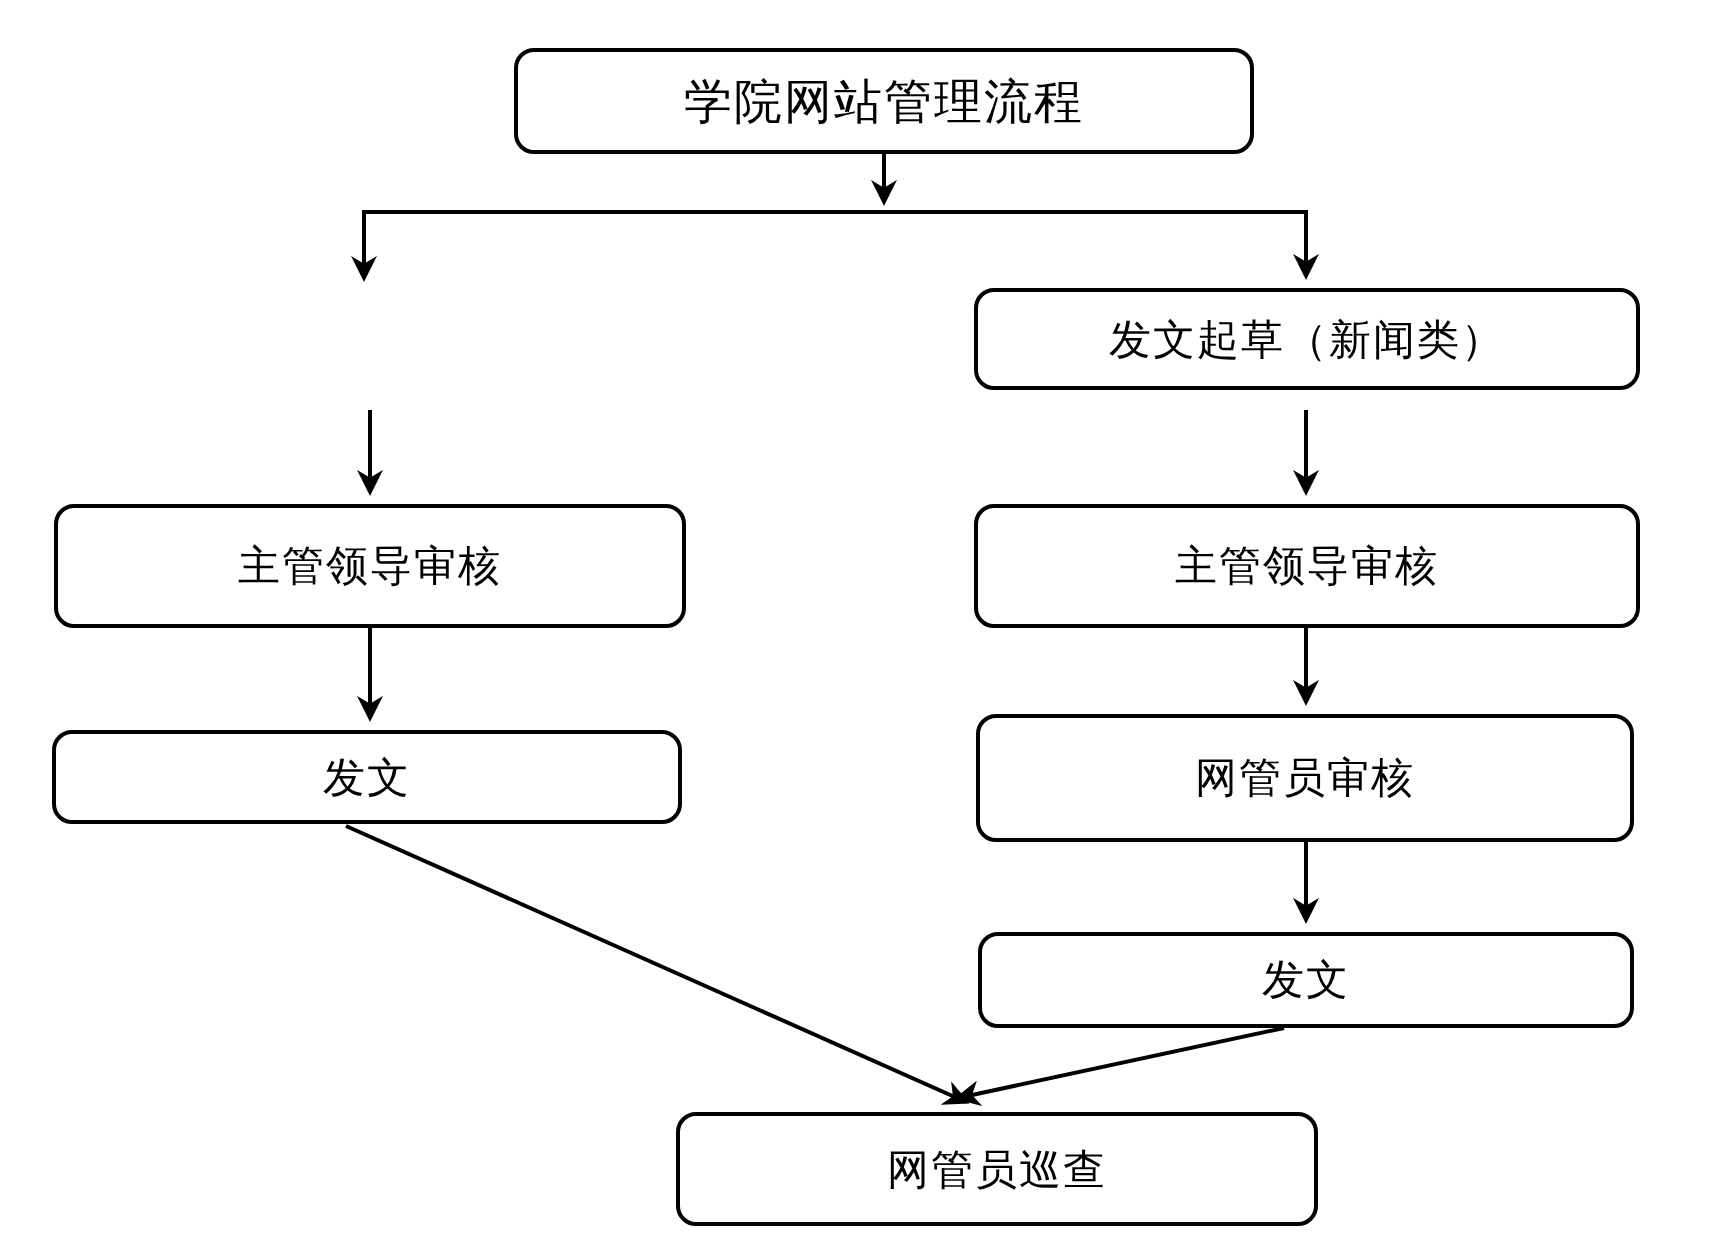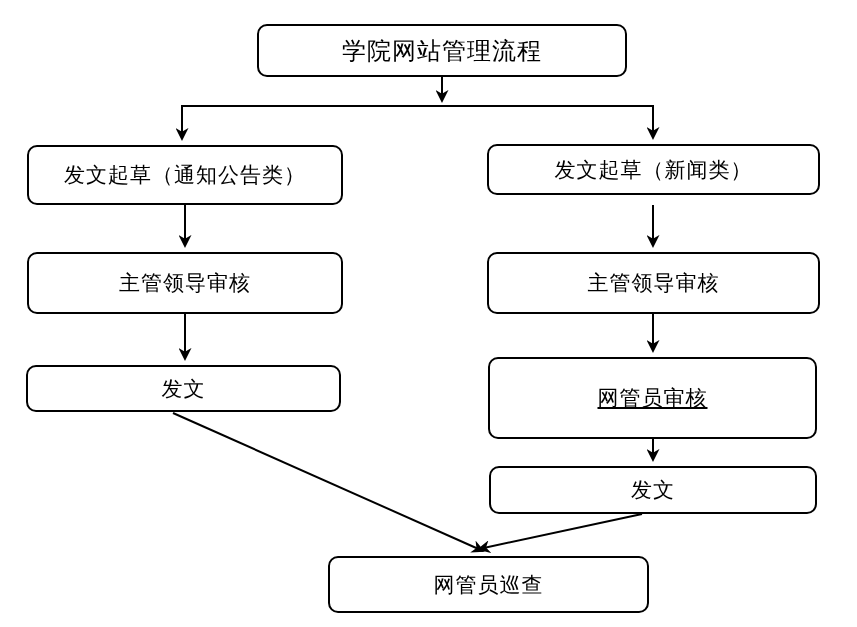--- a/index.html
+++ b/index.html
@@ -41,23 +41,23 @@
   .node.title-node {
     font-size: 24px;
   }
   
   #node-title            { left: 257px; top: 24px;  width: 370px; height: 53px; }
   #node-draft-notice     { left: 27px;  top: 145px; width: 316px; height: 60px; }
   #node-leader-review-l  { left: 27px;  top: 252px; width: 316px; height: 62px; }
   #node-publish-left     { left: 26px;  top: 365px; width: 315px; height: 47px; }
   #node-draft-news       { left: 487px; top: 144px; width: 333px; height: 51px; }
   #node-leader-review-r  { left: 487px; top: 252px; width: 333px; height: 62px; }
-  #node-webadmin-review  { left: 488px; top: 357px; width: 329px; height: 82px; text-decoration: underline; }
+  #node-webadmin-review  { left: 488px; top: 357px; width: 329px; height: 64px; }
   #node-publish-right    { left: 489px; top: 466px; width: 328px; height: 48px; }
-  #node-webadmin-patrol  { left: 328px; top: 556px; width: 321px; height: 57px; }
+  #node-webadmin-patrol  { left: 338px; top: 556px; width: 321px; height: 57px; }
 </style>
 </head>
 <body>
 
 <div class="canvas">
 
   <svg class="connectors" viewBox="0 0 857 627" xmlns="http://www.w3.org/2000/svg">
     <defs>
       <marker id="arrowhead" viewBox="0 0 10 10" refX="8.5" refY="5" markerWidth="6.5" markerHeight="6.5" orient="auto-start-reverse">
         <path d="M0,0 L10,5 L0,10 L3,5 Z" fill="#000000"></path>
@@ -80,23 +80,20 @@
     <line x1="653" y1="421" x2="653" y2="460" stroke="#000000" stroke-width="2" marker-end="url(#arrowhead)"></line>
 
     <line x1="173" y1="413" x2="483" y2="551" stroke="#000000" stroke-width="2" marker-end="url(#arrowhead)"></line>
     <line x1="642" y1="514" x2="479" y2="549" stroke="#000000" stroke-width="2" marker-end="url(#arrowhead)"></line>
   </svg>
 
   <div class="node title-node" id="node-title">
     <span>学院网站管理流程</span>
   </div>
 
-  <div class="node" id="node-draft-notice">
-    <span>发文起草（通知公告类）</span>
-  </div>
 
   <div class="node" id="node-leader-review-l">
     <span>主管领导审核</span>
   </div>
 
   <div class="node" id="node-publish-left">
     <span>发文</span>
   </div>
 
   <div class="node" id="node-draft-news">

